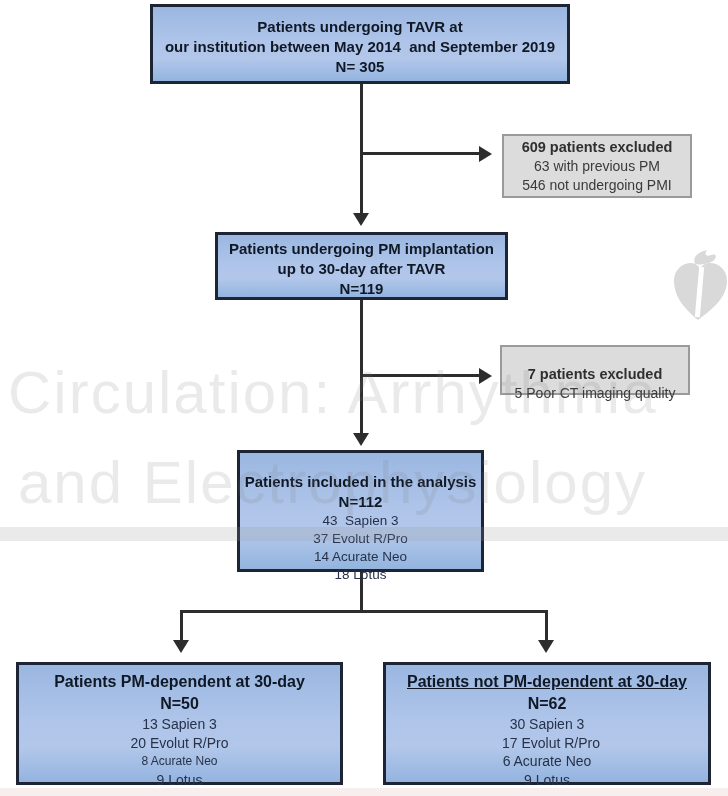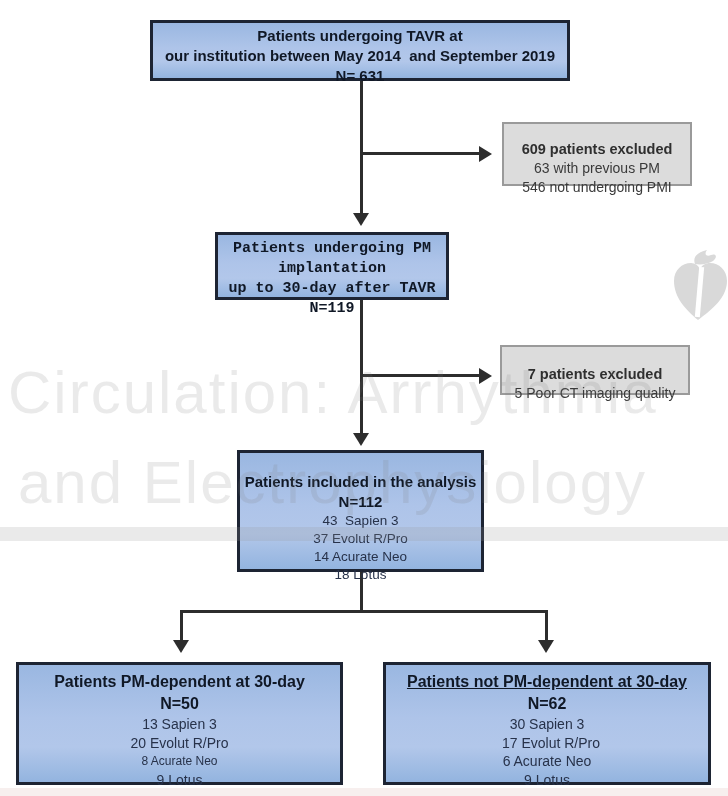--- a/index.html
+++ b/index.html
@@ -67,33 +67,33 @@
   <div class="hline" style="left:361px;top:374px;width:118px;"></div>
   <div class="head-right" style="left:479px;top:368px;"></div>
 
   <div class="vline" style="left:360px;top:572px;height:41px;"></div>
   <div class="hline" style="left:180px;top:610px;width:368px;"></div>
   <div class="vline" style="left:180px;top:610px;height:31px;"></div>
   <div class="head-down" style="left:173px;top:640px;"></div>
   <div class="vline" style="left:545px;top:610px;height:31px;"></div>
   <div class="head-down" style="left:538px;top:640px;"></div>
 
-  <div class="box blue-box" style="left:150px;top:20px;width:420px;height:61px;padding-top:3px;">
+  <div class="box blue-box" style="left:150px;top:4px;width:420px;height:80px;padding-top:10px;">
     <span class="line bold" style="font-size:15px;line-height:20px;">Patients undergoing TAVR at</span>
     <span class="line bold" style="font-size:15px;line-height:20px;">our institution between May 2014  and September 2019</span>
-    <span class="line bold" style="font-size:15px;line-height:20px;">N= 631</span>
+    <span class="line bold" style="font-size:15px;line-height:20px;">N= 305</span>
   </div>
 
-  <div class="box gray-box" style="left:502px;top:122px;width:190px;height:64px;padding-top:16px;">
+  <div class="box gray-box" style="left:502px;top:134px;width:190px;height:64px;padding-top:2px;">
     <span class="line title" style="font-size:14.5px;line-height:19px;">609 patients excluded</span>
     <span class="line" style="font-size:14px;line-height:19px;">63 with previous PM</span>
     <span class="line" style="font-size:14px;line-height:19px;">546 not undergoing PMI</span>
   </div>
 
-  <div class="box blue-box" style="left:215px;top:232px;width:234px;height:68px;padding-top:4px;font-family:Liberation Mono, monospace;">
+  <div class="box blue-box" style="left:215px;top:232px;width:293px;height:68px;padding-top:4px;">
     <span class="line bold" style="font-size:15px;line-height:20px;">Patients undergoing PM implantation</span>
     <span class="line bold" style="font-size:15px;line-height:20px;">up to 30-day after TAVR</span>
     <span class="line bold" style="font-size:15px;line-height:20px;">N=119</span>
   </div>
 
   <div class="box gray-box" style="left:500px;top:345px;width:190px;height:50px;padding-top:18px;">
     <span class="line title" style="font-size:14.5px;line-height:19px;">7 patients excluded</span>
     <span class="line" style="font-size:14px;line-height:19px;">5 Poor CT imaging quality</span>
   </div>
 

